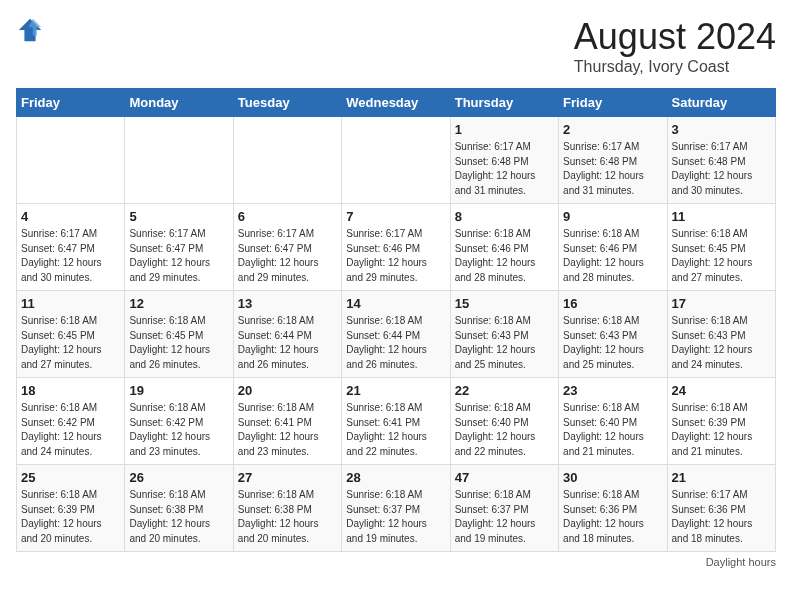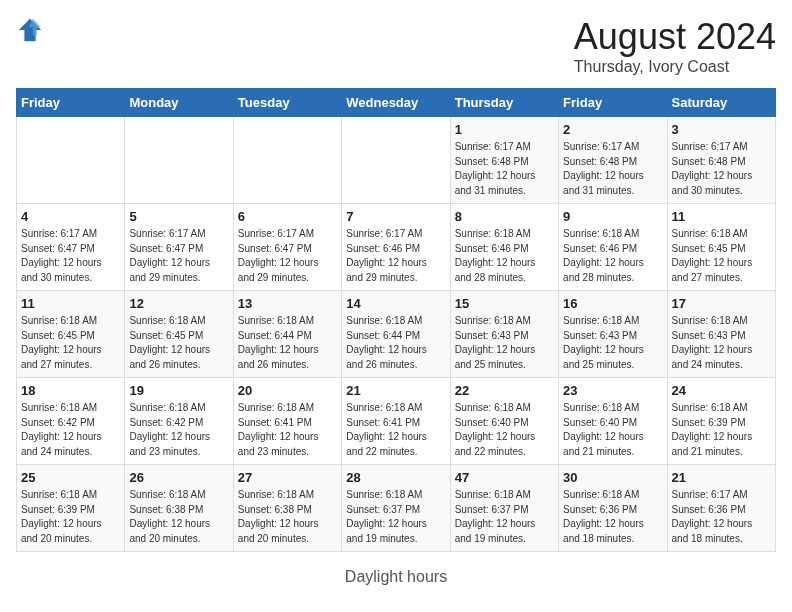--- a/index.html
+++ b/index.html
@@ -88,24 +88,24 @@
     tbody tr:nth-child(odd) td {
       background-color: #f9f9f9;
     }
     tbody tr:nth-child(even) td {
       background-color: #fff;
     }
     .empty-cell {
       background: #fff !important;
     }
     .footer-note {
-      margin-top: 16px;
-      font-size: 16px;
+      margin-top: 4px;
+      font-size: 11px;
       color: #555;
-      text-align: center;
+      text-align: right;
     }
   </style>
 </head>
 <body>
 
 <div class="header">
   <div class="logo">
     <svg class="logo-icon" viewBox="0 0 40 40">
       <polygon points="20,4 36,20 28,20 28,36 12,36 12,20 4,20" fill="#2a6db5"></polygon>
       <polygon points="24,4 36,16 30,16 30,28 24,28 24,16 18,16" fill="#5ba3d9" opacity="0.7"></polygon>

